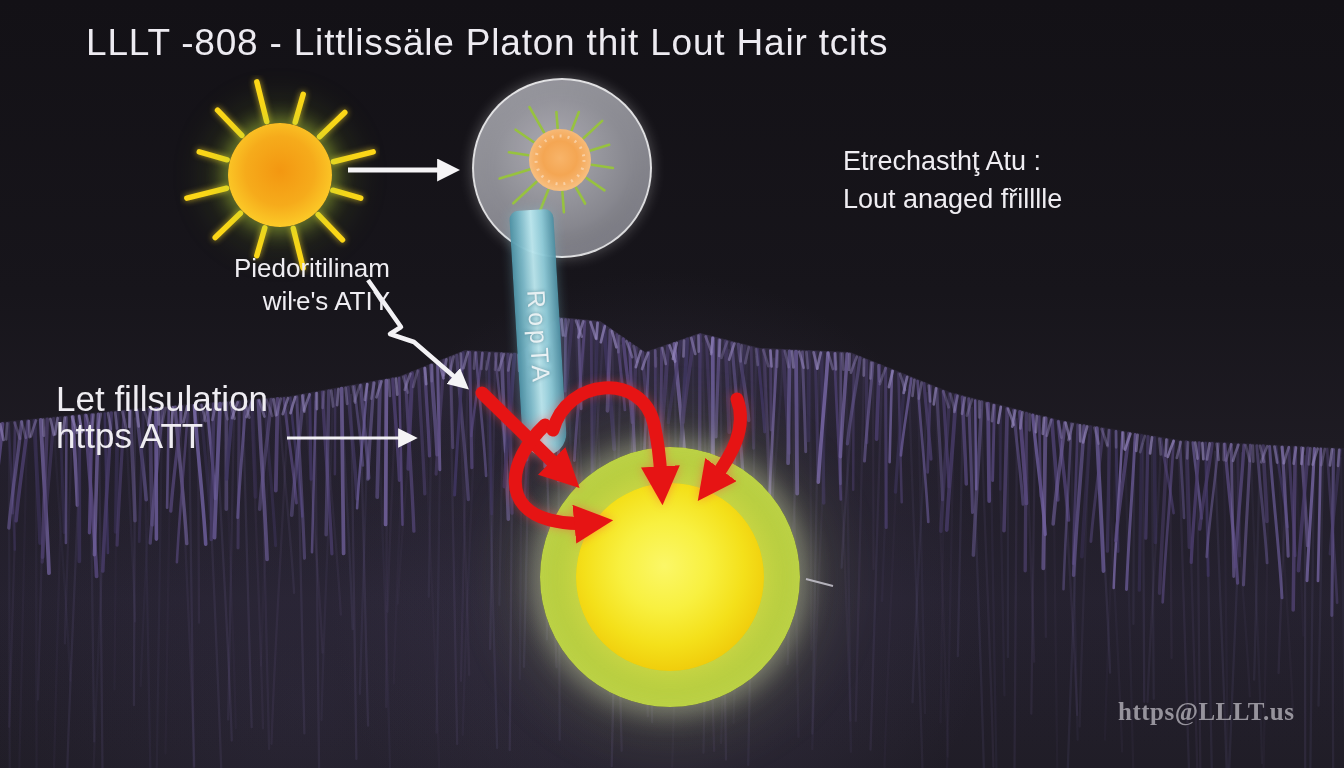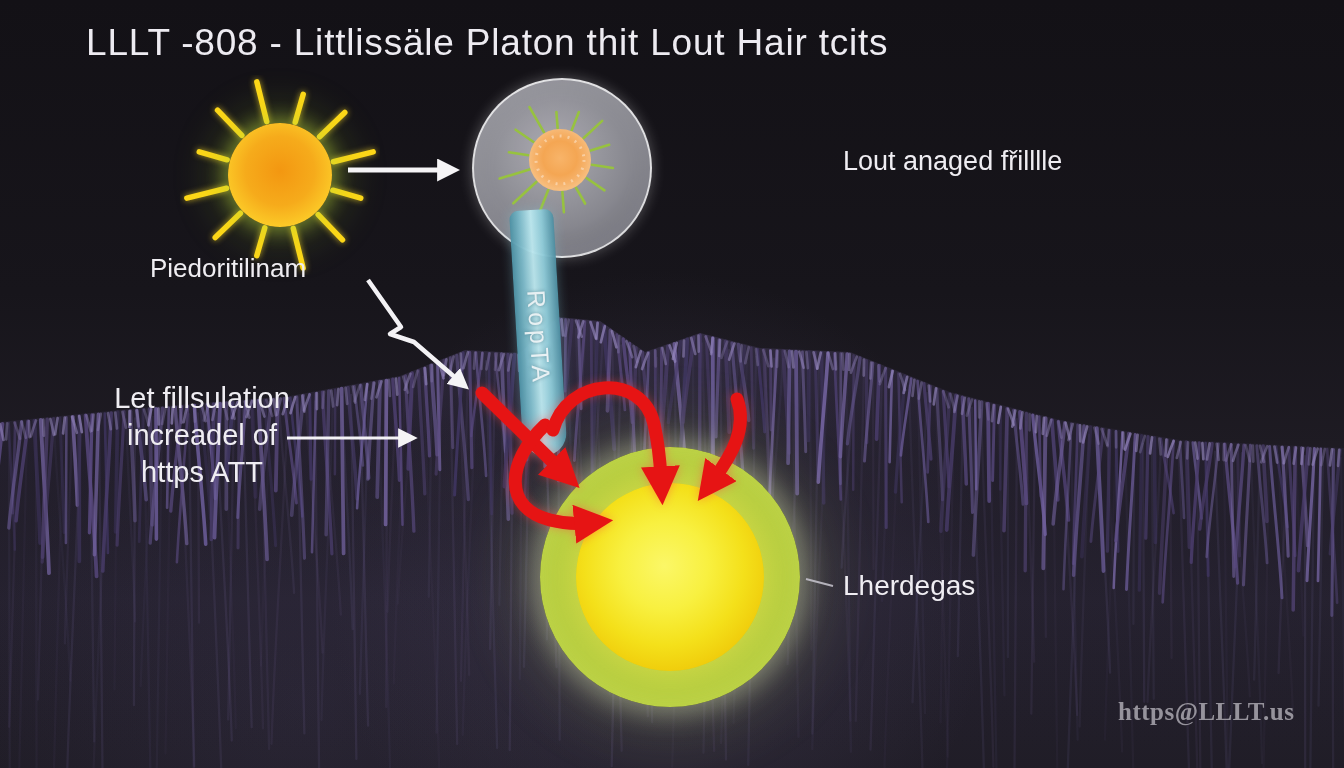--- a/index.html
+++ b/index.html
@@ -13,22 +13,22 @@
   }
   .abs{position:absolute;}
   svg{display:block;}
   
   .title{
     left:86px;top:22px;font-size:37px;font-weight:normal;letter-spacing:.8px;
     color:#edebf1;white-space:nowrap;
   }
   .note{color:#efedf2;}
   .note-right{left:843px;top:142px;font-size:27px;line-height:38px;}
-  .note-probe{left:150px;top:252px;width:240px;text-align:left;font-size:26px;line-height:33px;}
-  .note-insul{left:88px;top:380px;width:228px;text-align:center;font-size:29px;line-height:37px;}
+  .note-probe{left:150px;top:252px;width:240px;text-align:right;font-size:26px;line-height:33px;}
+  .note-insul{left:56px;top:380px;width:228px;text-align:left;font-size:35px;line-height:37px;}
   .note-follicle{left:843px;top:570px;font-size:28px;}
   .watermark{left:1118px;top:698px;font-size:25px;font-weight:bold;color:#96939c;letter-spacing:.5px;font-family:Liberation Serif, serif;}
   
   .sun-body{
     left:228px;top:123px;width:104px;height:104px;border-radius:50%;
     background:radial-gradient(circle at 50% 46%,#f39711 0%,#f6ab1b 45%,#fccb28 74%,#ffe84a 90%,#ffda20 100%);
     box-shadow:0 0 18px 5px rgba(198,224,62,.45),0 0 42px 16px rgba(150,190,40,.22);
   }
   
   .device{
@@ -712,29 +712,29 @@
       <path d="M482,393 L560,469" marker-end="url(#mred)"></path>
       <path d="M545,425 C506,462 503,508 550,520 C566,524 576,524 586,523" marker-end="url(#mred)"></path>
       <path d="M553,430 C567,378 642,372 654,424 C659,446 660,460 661,478" marker-end="url(#mred)"></path>
       <path d="M737,399 C748,428 731,456 714,479" marker-end="url(#mred)"></path>
     </g>
   </svg>
 
   <div class="abs z6 title">LLLT -808 - Littlissäle Platon thit Lout Hair tcits</div>
 
   <div class="abs z6 note note-right">
+    <div>Etrechasthţ Atu :</div>
     <div>Lout anaged fřilllle</div>
   </div>
 
   <div class="abs z6 note note-probe">
     <div>Piedoritilinam</div>
+    <div>wiŀe's ATIY</div>
   </div>
 
   <div class="abs z6 note note-insul">
     <div>Let fillsulation</div>
-    <div>increadel of</div>
     <div>https ATT</div>
   </div>
 
-  <div class="abs z6 note note-follicle">Lherdegas</div>
 
   <div class="abs z6 watermark">https@LLLT.us</div>
 </div>
 
 </body></html>

